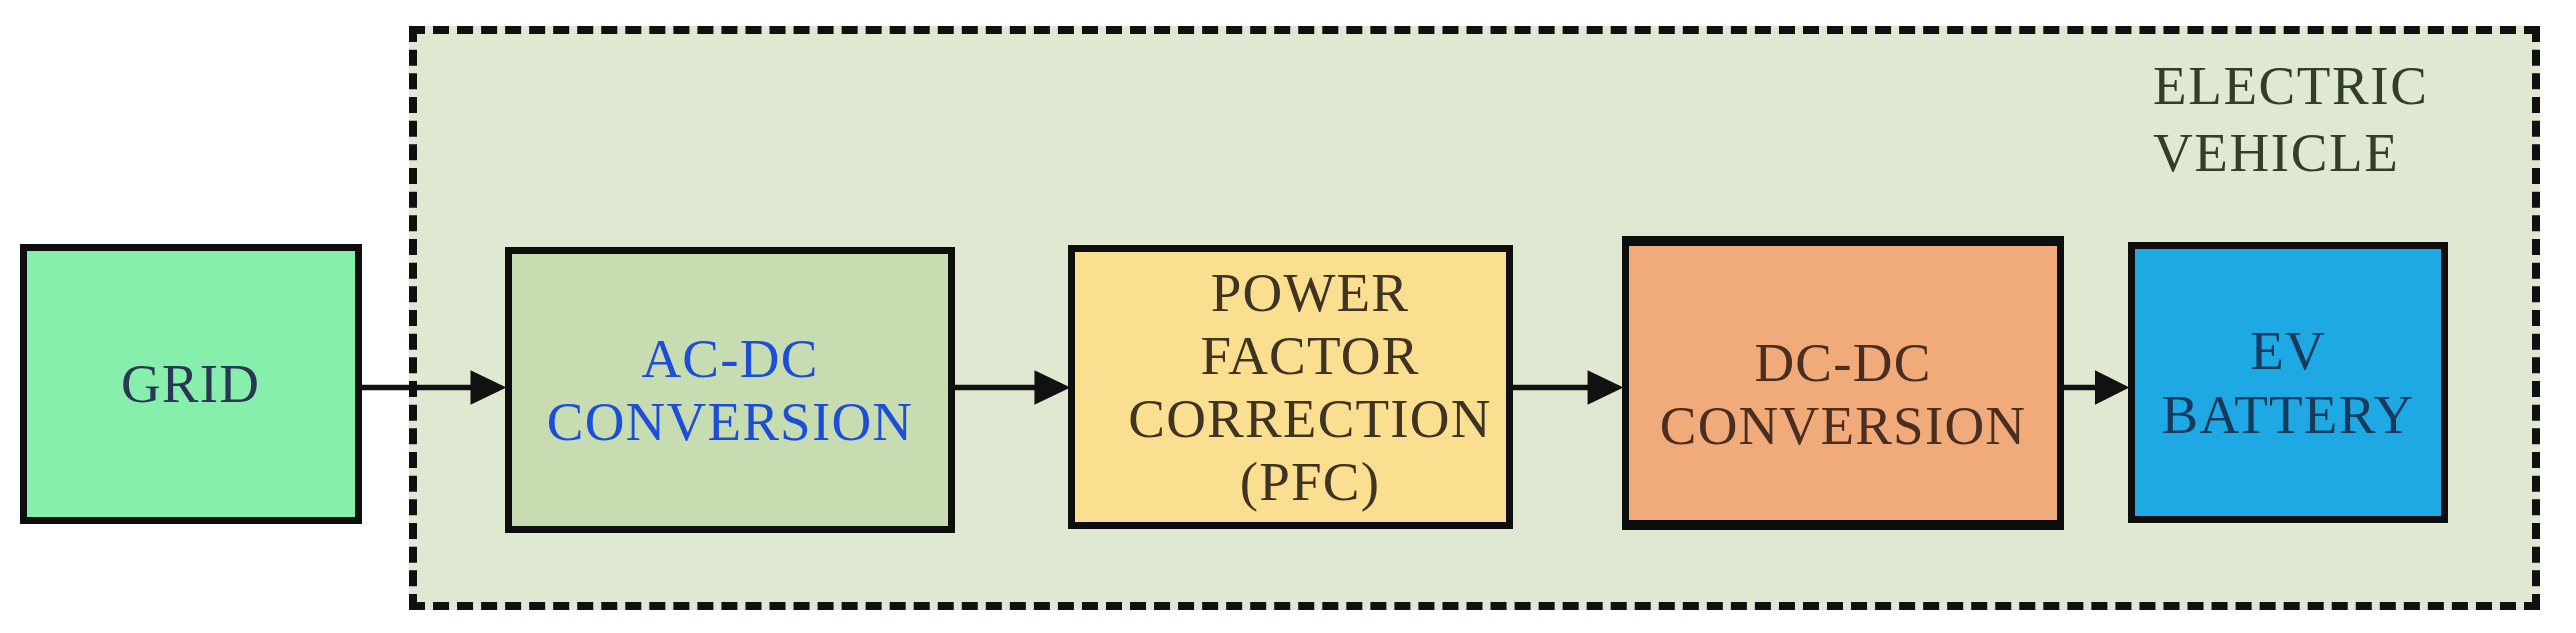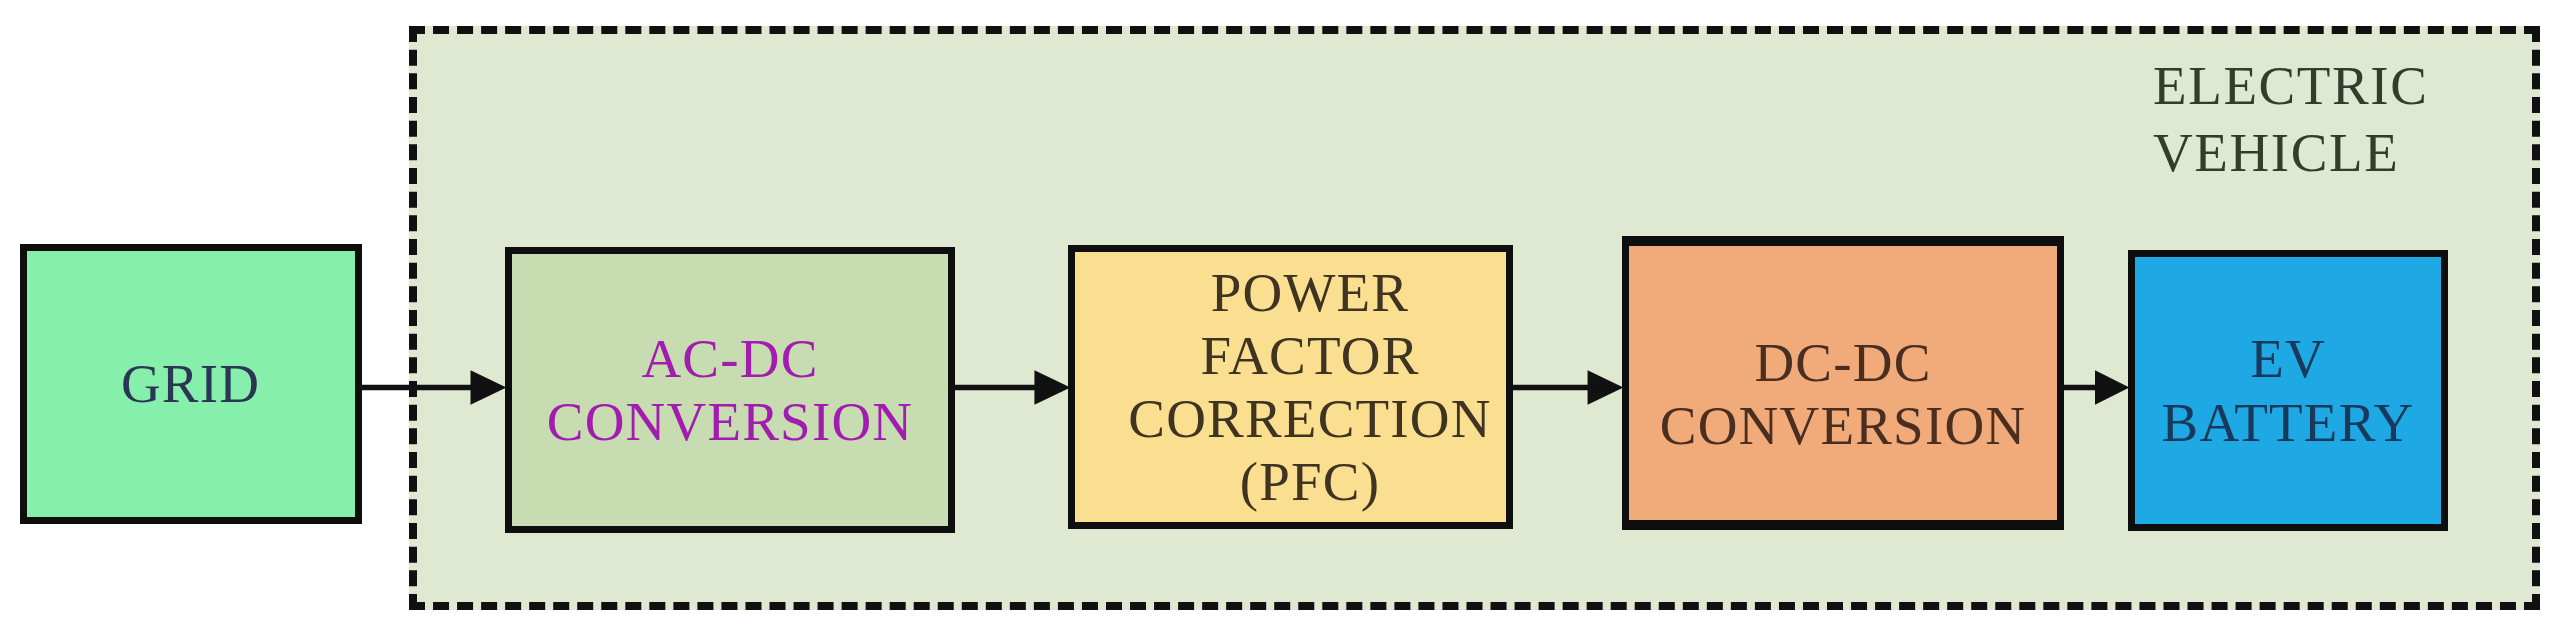--- a/index.html
+++ b/index.html
@@ -44,21 +44,21 @@
     font-size: 55px;
     line-height: 1.15;
     letter-spacing: 1.2px;
     white-space: pre-line;
   }
   #block-grid  { left: 19.5px;   top: 244px; width: 342px; height: 280px; }
   #block-acdc  { left: 505px;  top: 247px; width: 450px; height: 286px; }
   #block-pfc   { left: 1068px; top: 245px; width: 445px; height: 284px; }
   #block-dcdc  { left: 1622px; top: 236px; width: 442px; height: 294px;
                  border-top-width: 10.2px; border-bottom-width: 10.2px; }
-  #block-ev    { left: 2128px; top: 242px; width: 320px; height: 281px; margin-top: 8px; }
+  #block-ev    { left: 2128px; top: 242px; width: 320px; height: 281px; }
   .arrow { position: absolute; z-index: 3; }
   #arrow-1 { left: 355px;  top: 364px; }
   #arrow-2 { left: 950px; top: 364px; }
   #arrow-3 { left: 1508px; top: 364px; }
   #arrow-4 { left: 2059px; top: 364px; }
 </style>
 </head>
 <body>
 
 <div class="canvas">
@@ -66,21 +66,21 @@
   <div class="ev-container" style="background-color: rgb(223, 232, 208); border-color: rgb(16, 16, 16);"></div>
 
   <div class="ev-label" style="color: rgb(51, 61, 44);">ELECTRIC
 VEHICLE</div>
 
   <div class="block" id="block-grid" style="background-color: #86efac;">
     <span class="block-label" style="color: rgb(43, 54, 84);">GRID</span>
   </div>
 
   <div class="block" id="block-acdc" style="background-color: rgb(200, 220, 178);">
-    <span class="block-label" style="color: #a21caf;">AC-DC
+    <span class="block-label" style="color: #1d4ed8;">AC-DC
 CONVERSION</span>
   </div>
 
   <div class="block" id="block-pfc" style="background-color: rgb(251, 223, 144); padding-left: 39px;">
     <span class="block-label" style="color: rgb(63, 51, 34);">POWER
 FACTOR
 CORRECTION
 (PFC)</span>
   </div>
 

